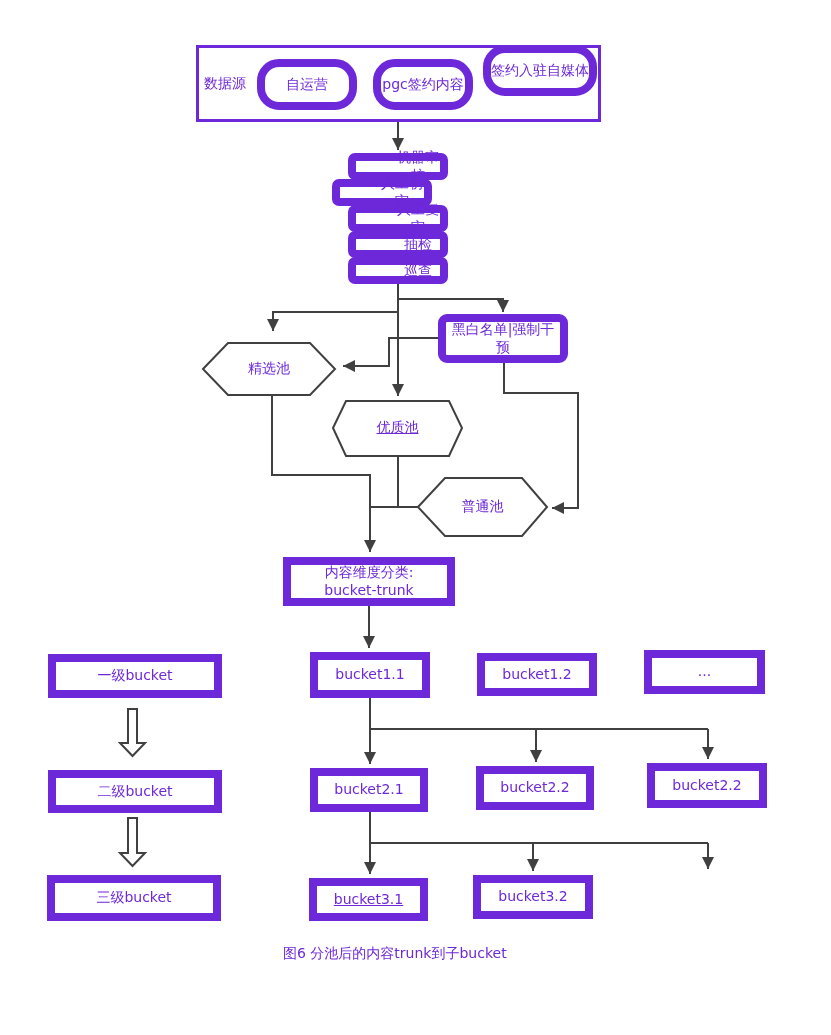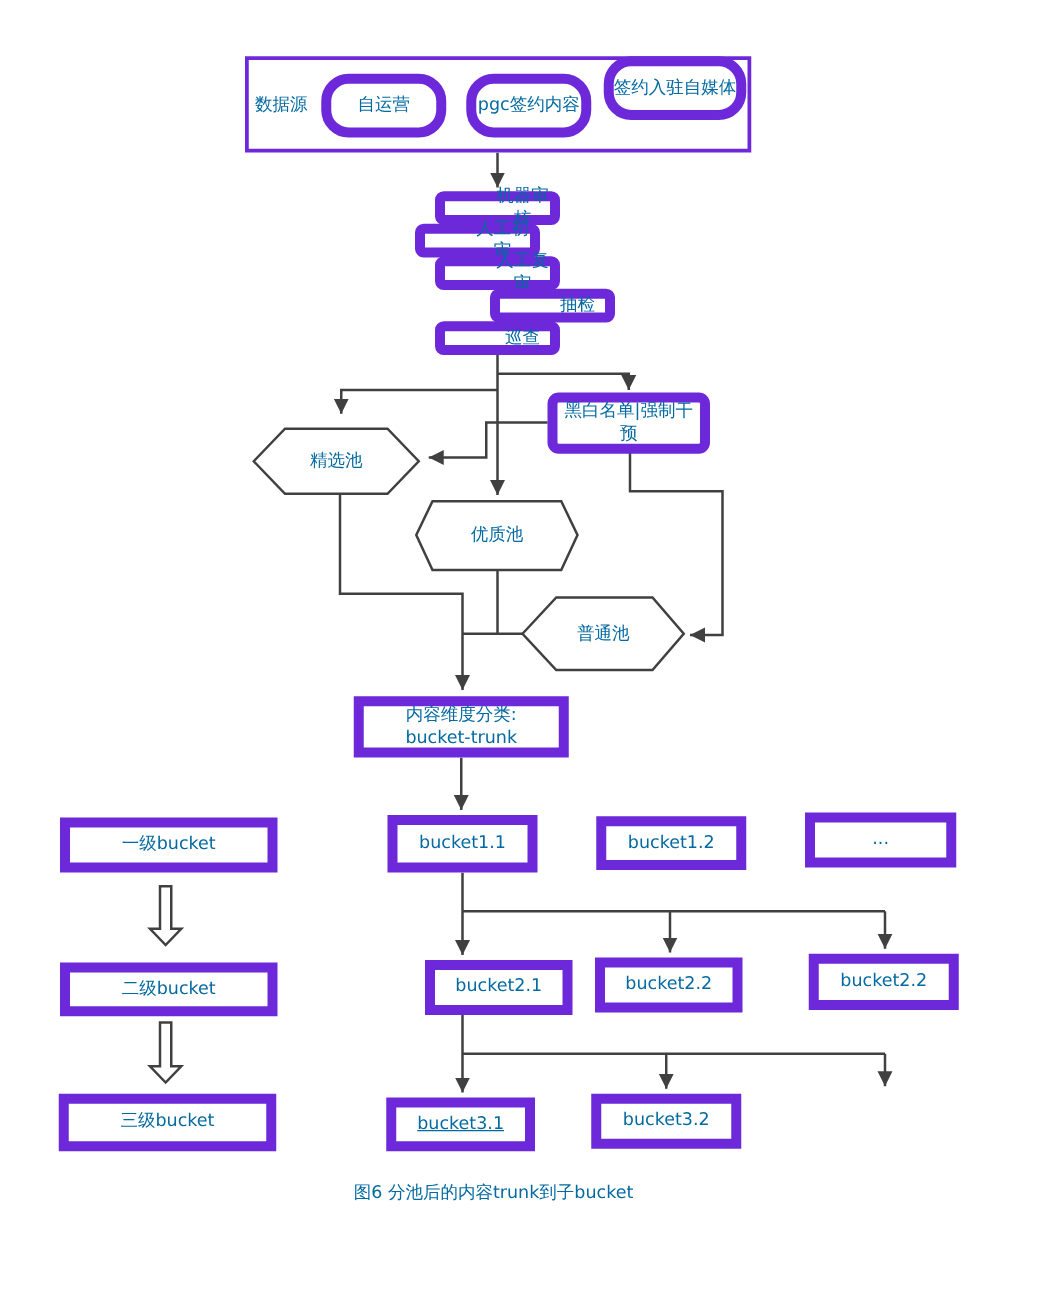--- a/index.html
+++ b/index.html
@@ -1,19 +1,19 @@
 <!DOCTYPE html>
 <html><head>
 <meta charset="utf-8">
 <style>
   html,body{margin:0;padding:0;background:#ffffff;}
   #canvas{
     position:relative;width:831px;height:1031px;background:#ffffff;
     font-family:"DejaVu Sans","Liberation Sans",sans-serif;
-    color:#0369a1;font-size:14px;overflow:hidden;
+    color:#6d28d9;font-size:14px;overflow:hidden;
   }
   #wires{position:absolute;left:0;top:0;z-index:1;}
   .node{position:absolute;z-index:2;box-sizing:border-box;background:#ffffff;
     border:8px solid #6d28d9;display:flex;align-items:center;justify-content:center;
     text-align:center;line-height:1.25;}
   .pill{border-radius:22px;}
   .soft{border-radius:7px;padding-left:40px;}
   .softer{border-radius:9px;}
   .hexlabel{position:absolute;z-index:3;display:flex;align-items:center;justify-content:center;
     text-align:center;background:transparent;}
@@ -78,40 +78,40 @@
 
   <div class="node" style="left:196px;top:45px;width:405px;height:77px;border-width:3px;"></div>
   <div class="srclabel" style="left:204px;top:45px;height:77px;z-index:3;">数据源</div>
   <div class="node pill" style="left:257px;top:59px;width:100px;height:51px;">自运营</div>
   <div class="node pill" style="left:373px;top:59px;width:100px;height:51px;">pgc签约内容</div>
   <div class="node pill" style="left:483px;top:45px;width:114px;height:51px;">签约入驻自媒体</div>
 
   <div class="node soft" style="left:348px;top:153px;width:100px;height:27px;">机器审核</div>
   <div class="node soft" style="left:332px;top:179px;width:100px;height:27px;">人工初审</div>
   <div class="node soft" style="left:348px;top:205px;width:100px;height:27px;">人工复审</div>
-  <div class="node soft" style="left:348px;top:231px;width:100px;height:27px;margin-left:44px;">抽检</div>
+  <div class="node soft" style="left:348px;top:231px;width:100px;height:27px;">抽检</div>
   <div class="node soft" style="left:348px;top:257px;width:100px;height:27px;">巡查</div>
 
   <div class="node softer" style="left:438px;top:314px;width:130px;height:49px;">黑白名单|强制干预</div>
 
   <div class="hexlabel" style="left:203px;top:355px;width:132px;height:28px;">精选池</div>
-  <div class="hexlabel" style="left:333px;top:414px;width:129px;height:28px;">优质池</div>
+  <div class="hexlabel" style="left:333px;top:414px;width:129px;height:28px;text-decoration:underline;">优质池</div>
   <div class="hexlabel" style="left:418px;top:493px;width:129px;height:28px;">普通池</div>
 
   <div class="node" style="left:283px;top:557px;width:172px;height:49px;padding:0 10px;">内容维度分类: bucket-trunk</div>
 
   <div class="node" style="left:48px;top:654px;width:174px;height:44px;">一级bucket</div>
   <div class="node" style="left:48px;top:770px;width:174px;height:43px;">二级bucket</div>
   <div class="node" style="left:47px;top:875px;width:174px;height:46px;">三级bucket</div>
 
   <div class="node" style="left:310px;top:652px;width:120px;height:46px;">bucket1.1</div>
   <div class="node" style="left:477px;top:653px;width:120px;height:43px;text-align:right;">bucket1.2</div>
   <div class="node" style="left:644px;top:650px;width:121px;height:44px;">...</div>
 
-  <div class="node" style="left:310px;top:768px;width:118px;height:44px;margin-left:30px;">bucket2.1</div>
+  <div class="node" style="left:310px;top:768px;width:118px;height:44px;">bucket2.1</div>
   <div class="node" style="left:476px;top:766px;width:118px;height:44px;">bucket2.2</div>
   <div class="node" style="left:647px;top:763px;width:120px;height:45px;">bucket2.2</div>
 
   <div class="node" style="left:309px;top:878px;width:119px;height:43px;text-decoration:underline;">bucket3.1</div>
   <div class="node" style="left:473px;top:875px;width:120px;height:44px;">bucket3.2</div>
 
   <div class="caption" style="left:283px;top:945px;">图6 分池后的内容trunk到子bucket</div>
 
 </div>
 

